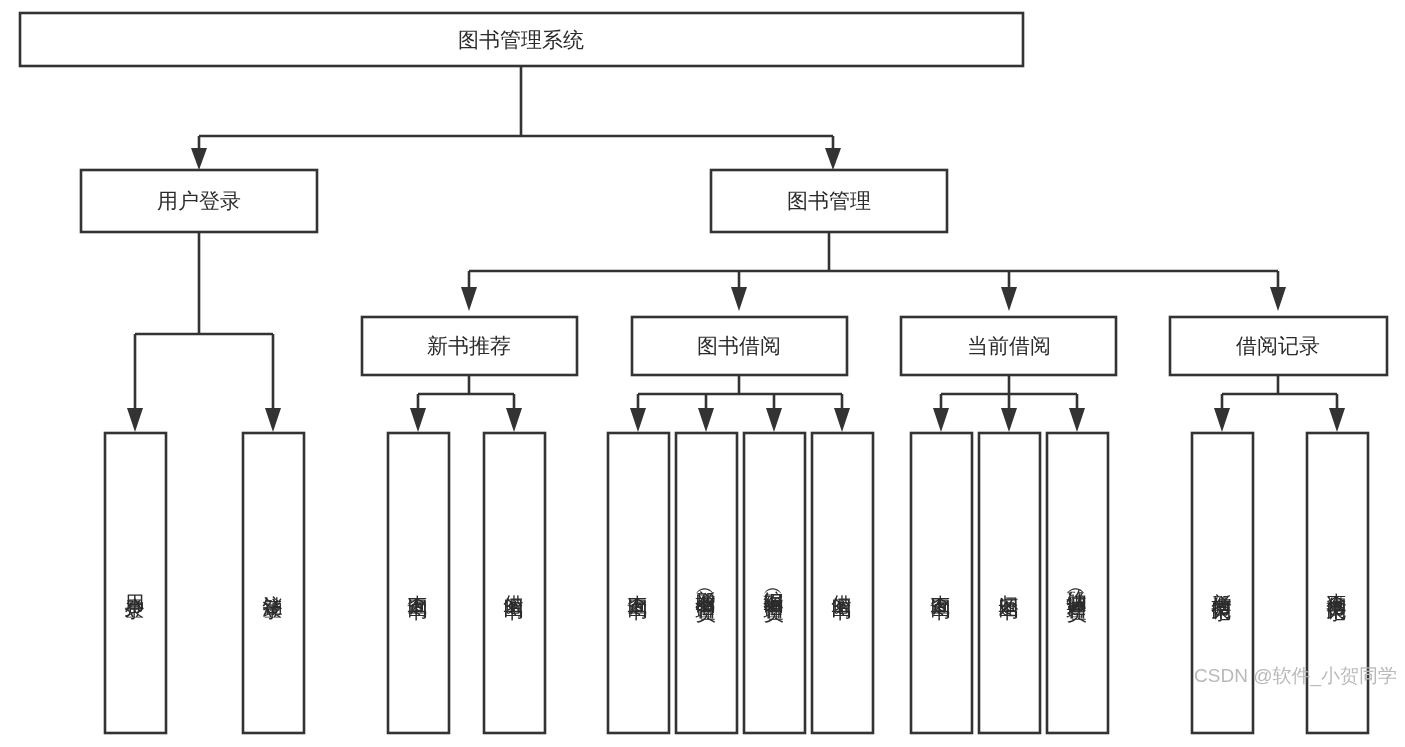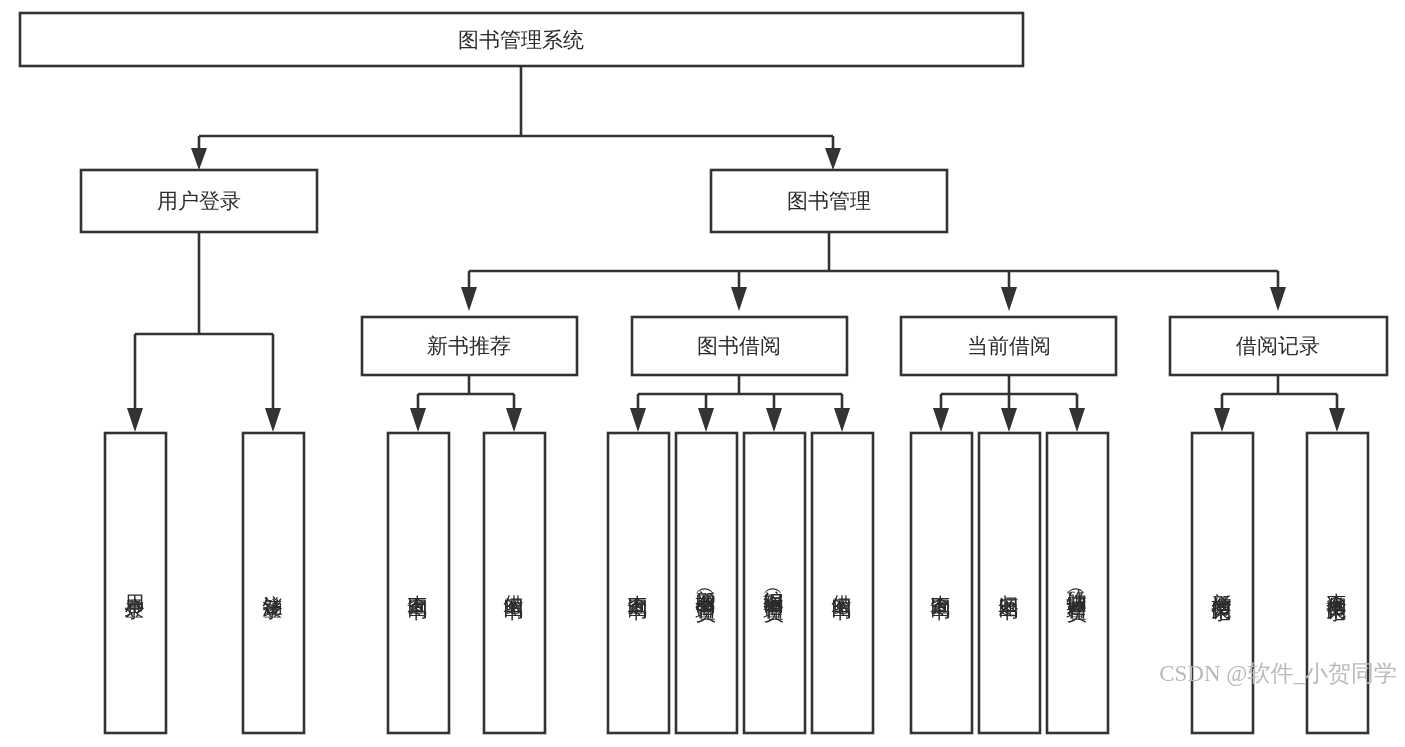--- a/index.html
+++ b/index.html
@@ -54,22 +54,22 @@
     fill: #2b2b2b;
     writing-mode: vertical-rl;
     text-orientation: upright;
     text-anchor: middle;
     letter-spacing: 2px;
   }
   .watermark {
     position: absolute;
     right: 8px;
     bottom: 6px;
-    font-family: Liberation Serif, serif;
-    font-size: 23px;
+    font-family: Liberation Sans, sans-serif;
+    font-size: 19px;
     color: #b9b9b9;
     white-space: nowrap;
     pointer-events: none;
   }
 </style>
 </head>
 <body>
 
 <div id="diagram-root">
 

